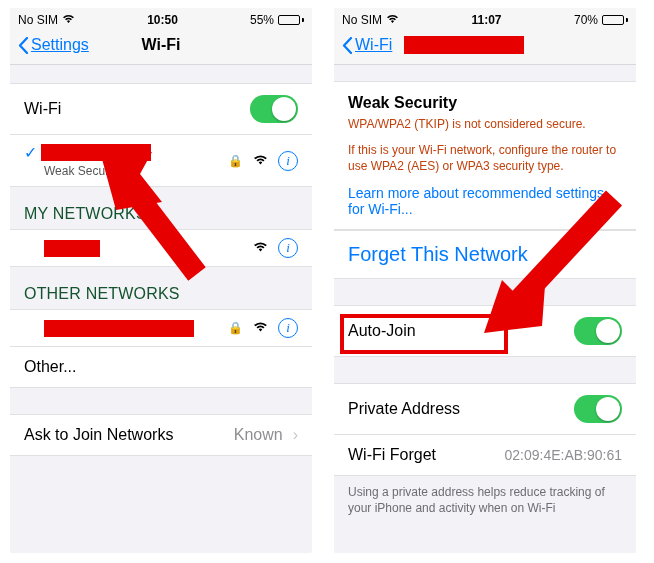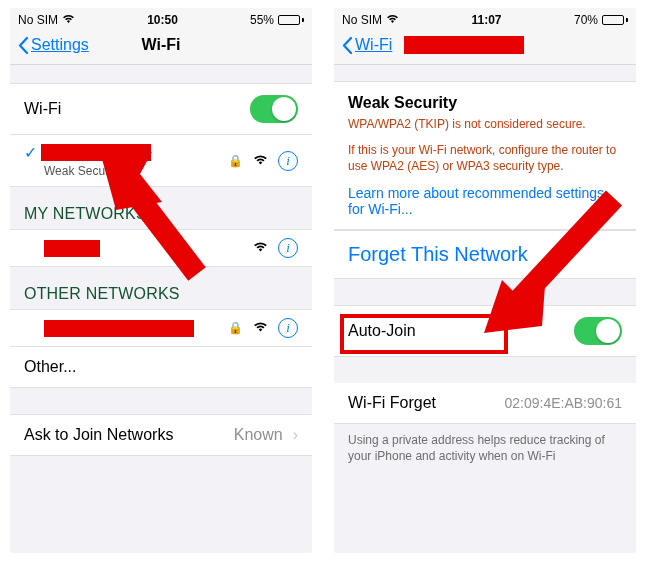--- a/index.html
+++ b/index.html
@@ -346,20 +346,26 @@
 
     <div class="section-spacer"></div>
     <div class="cell first">
       <span>Auto-Join</span>
       <span class="toggle on">
           <span class="knob"></span>
         </span>
     </div>
 
     <div class="section-spacer"></div>
+    <div class="cell first">
+      <span>Private Address</span>
+      <span class="toggle on">
+          <span class="knob"></span>
+        </span>
+    </div>
     <div class="cell">
       <span>Wi-Fi Forget</span>
       <span class="wifi-addr">02:09:4E:AB:90:61</span>
     </div>
     <div class="footer-text">Using a private address helps reduce tracking of your iPhone and activity when on Wi-Fi</div>
   </div>
 
   <div class="red-box" style="left:6px;top:306px;width:168px;height:40px"></div>
 
   <svg class="arrow" style="left:130px;top:170px" width="160" height="160" viewBox="0 0 160 160">

